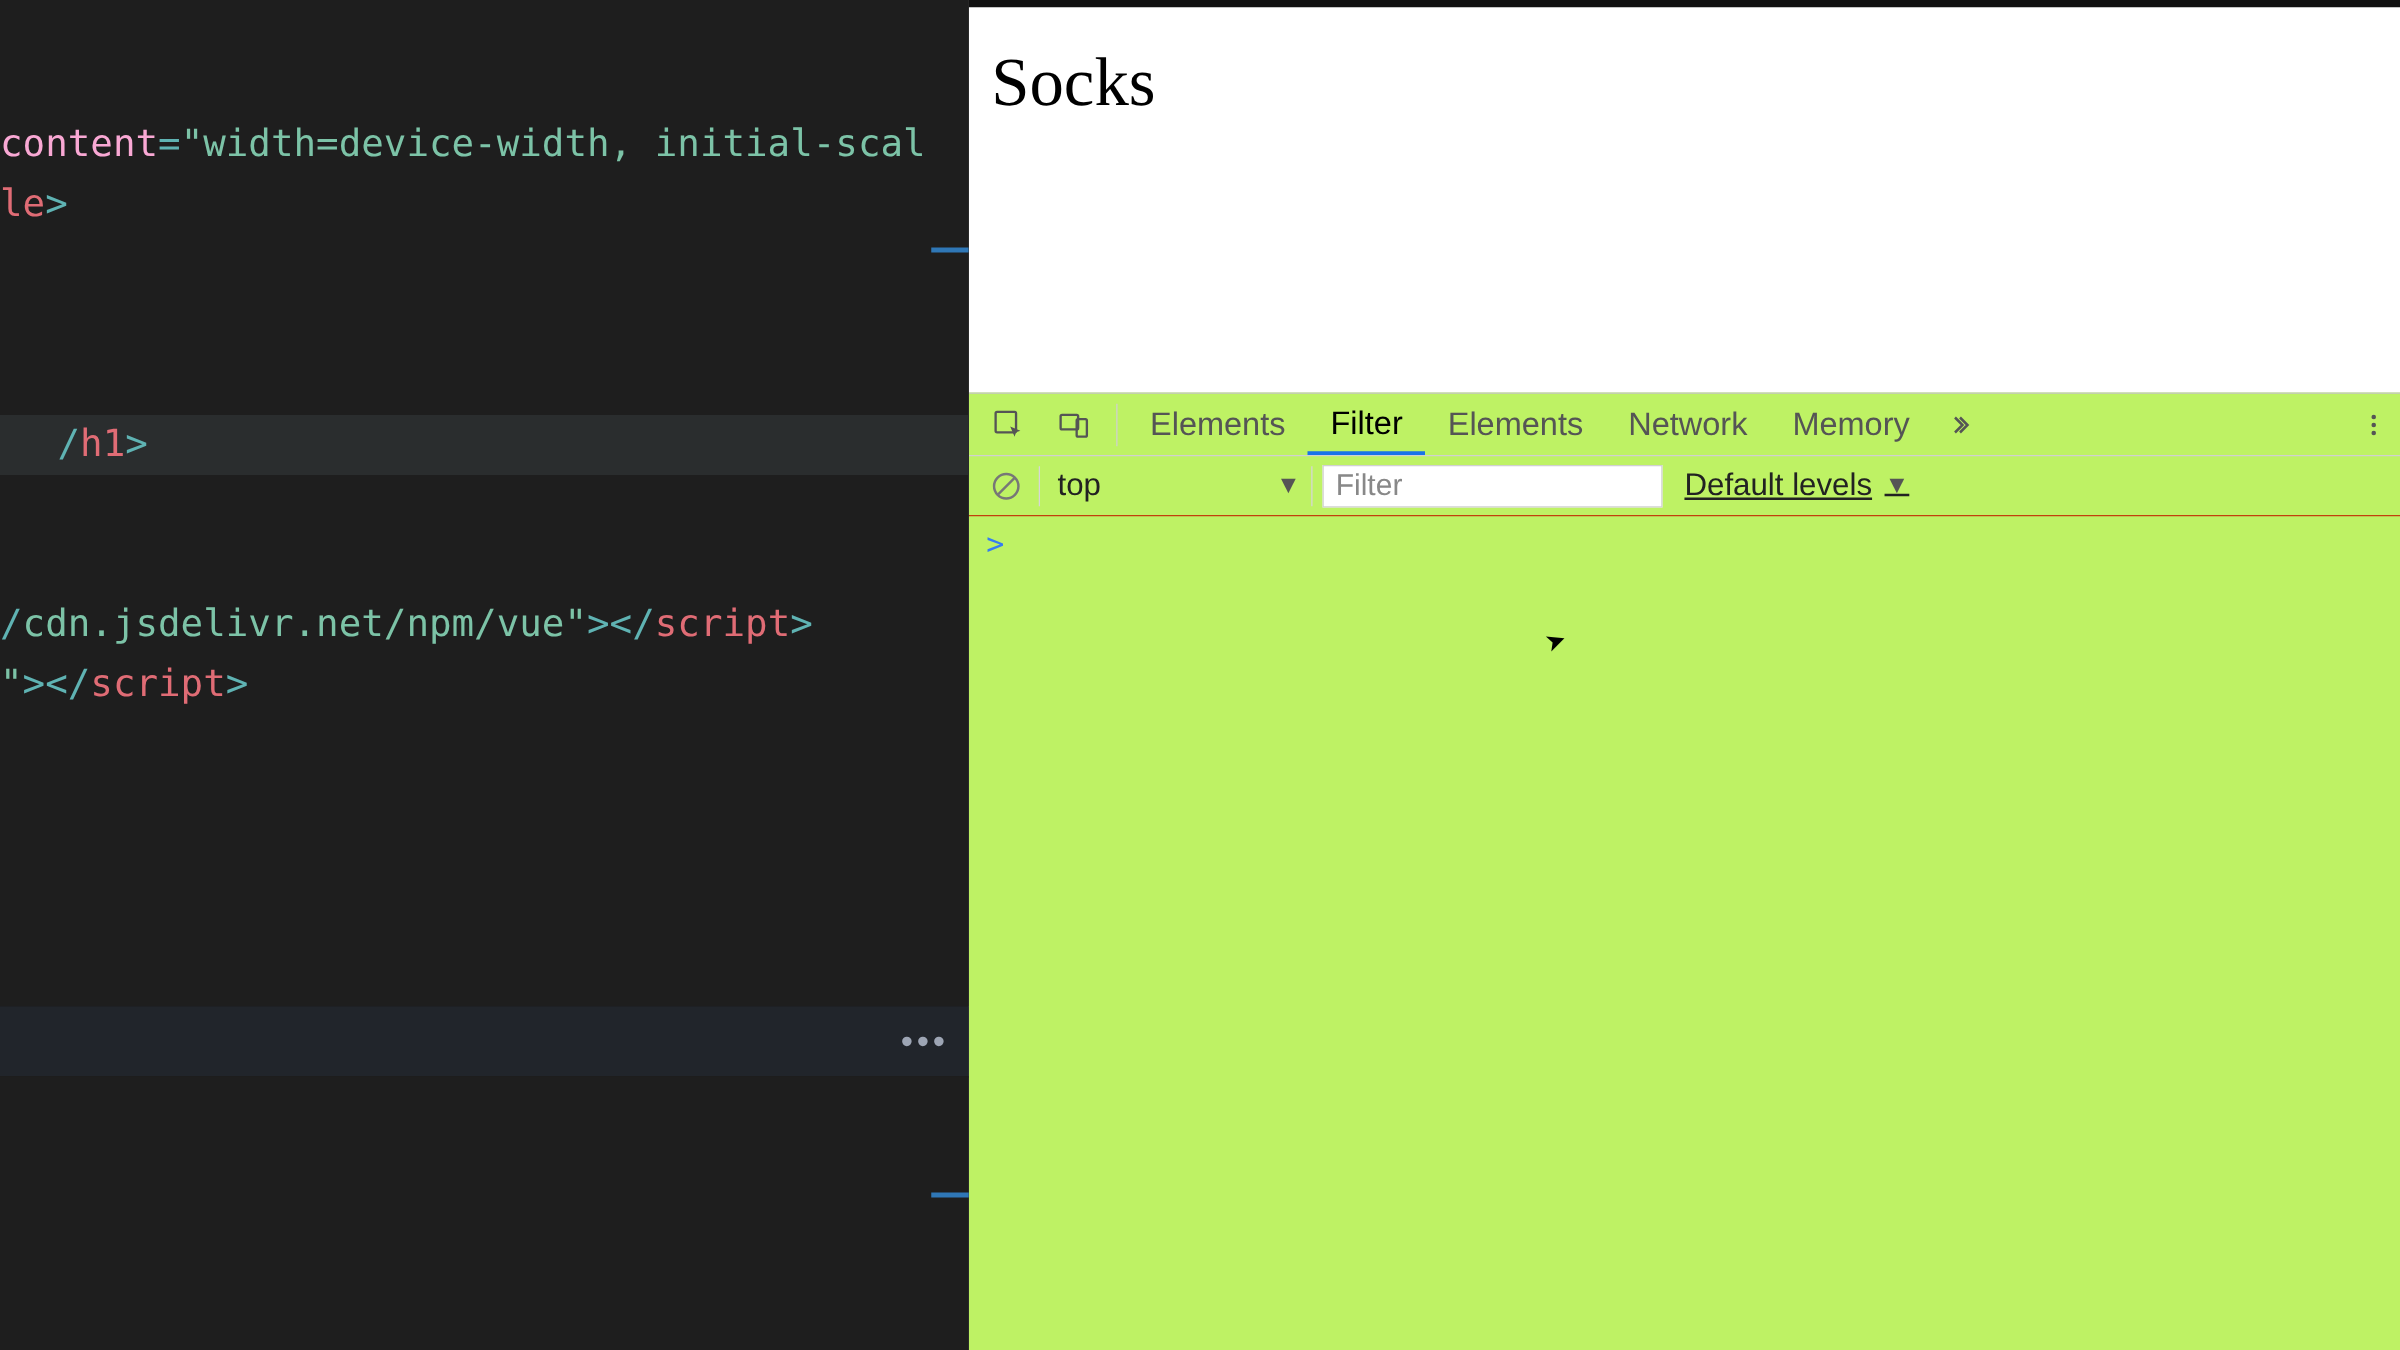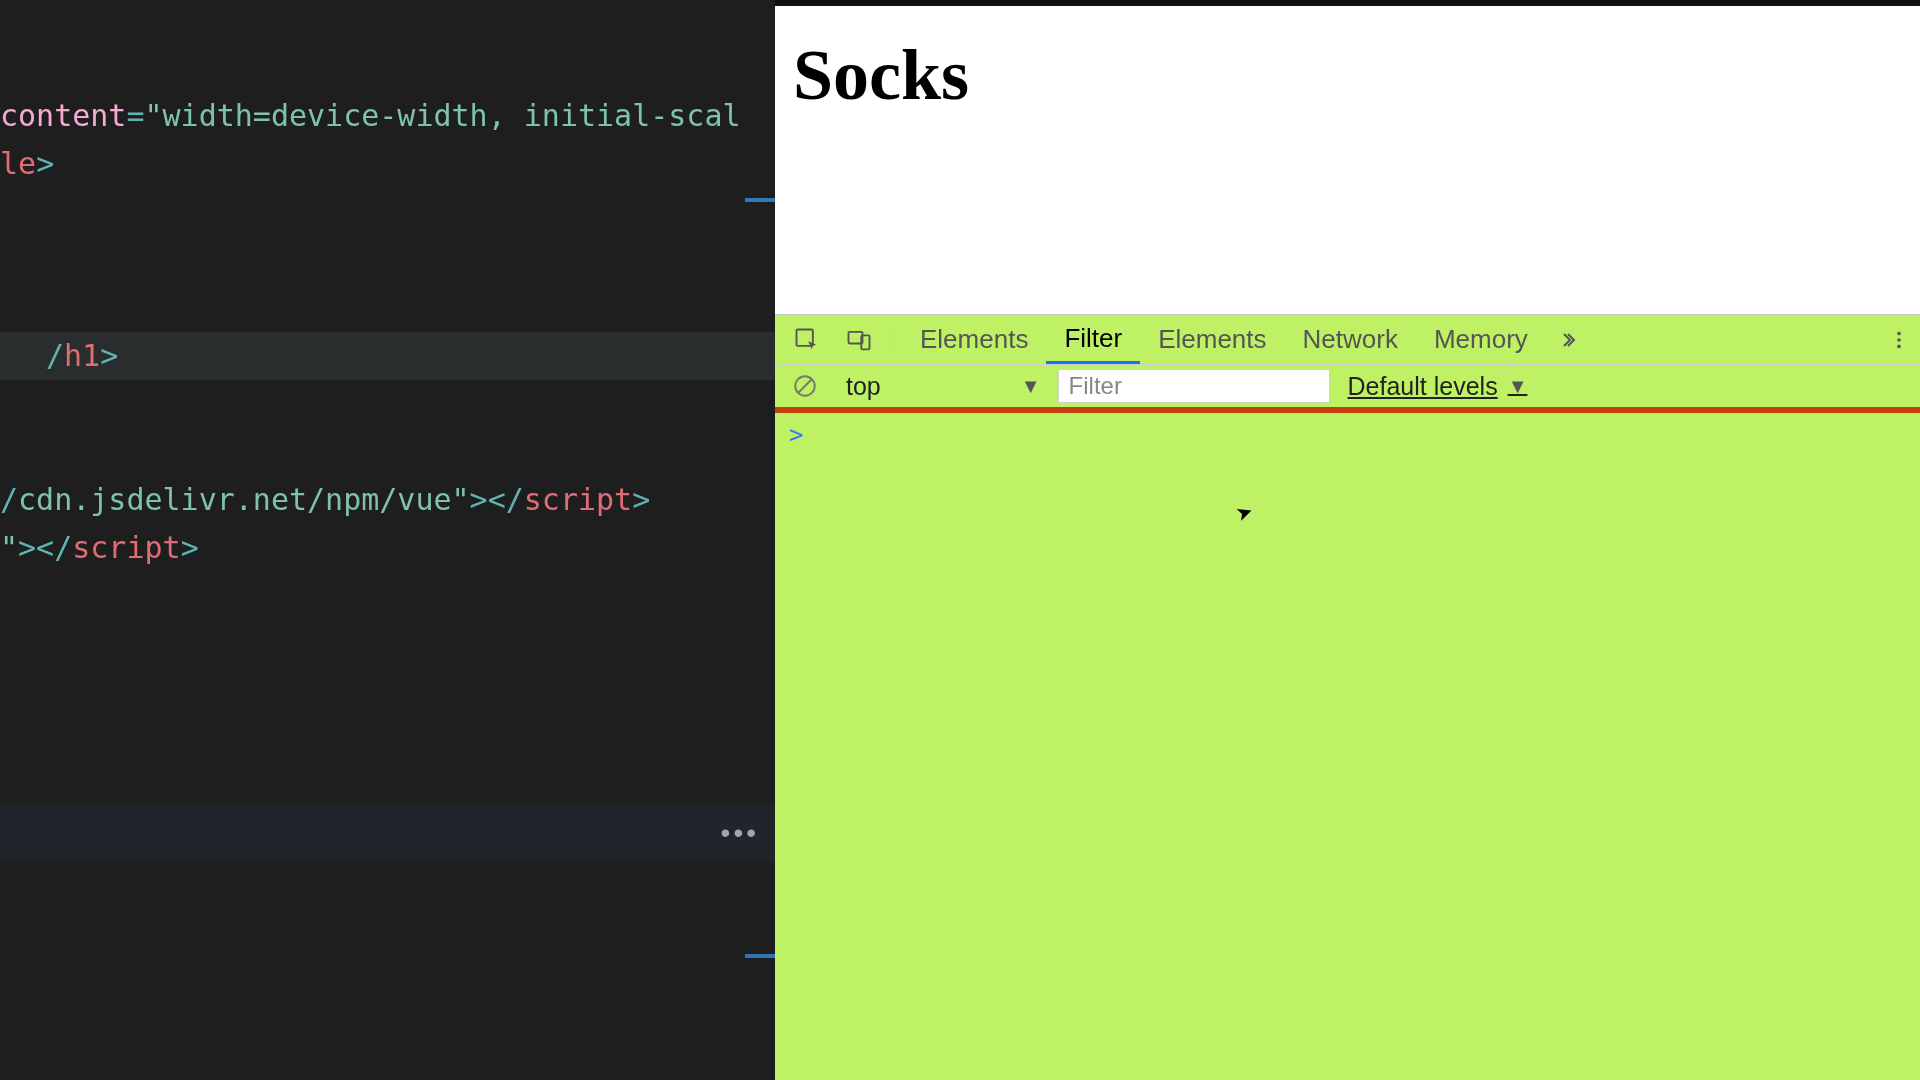--- a/index.html
+++ b/index.html
@@ -81,22 +81,22 @@
     flex-direction: column;
     border-top: 6px solid #111111;
   }
   .page-area {
     flex: 0 0 308px;
     background: #ffffff;
     padding: 28px 18px 0 18px;
   }
   .page-title {
     font-family: Georgia, "Times New Roman", serif;
-    font-size: 72px;
-    font-weight: 700;
+    font-size: 55px;
+    font-weight: 400;
     color: #000;
   }
 
   .devtools {
     flex: 1;
     background: #bef264;
     border-top: 1px solid #c5c5c5;
     display: flex;
     flex-direction: column;
   }
@@ -134,21 +134,21 @@
     display: flex; align-items: center; justify-content: center;
     cursor: pointer;
     color: #555;
   }
   .dt-flex { flex: 1; }
 
   .dt-toolbar {
     height: 48px;
     display: flex;
     align-items: center;
-    border-bottom: 6px solid #c2410c;
+    border-bottom: 1px solid #c2410c;
     font-size: 25px;
     color: #333;
     gap: 8px;
     padding: 0 12px;
   }
   .dt-clear {
     width: 36px; height: 36px;
     display: flex; align-items: center; justify-content: center;
     cursor: pointer;
   }

